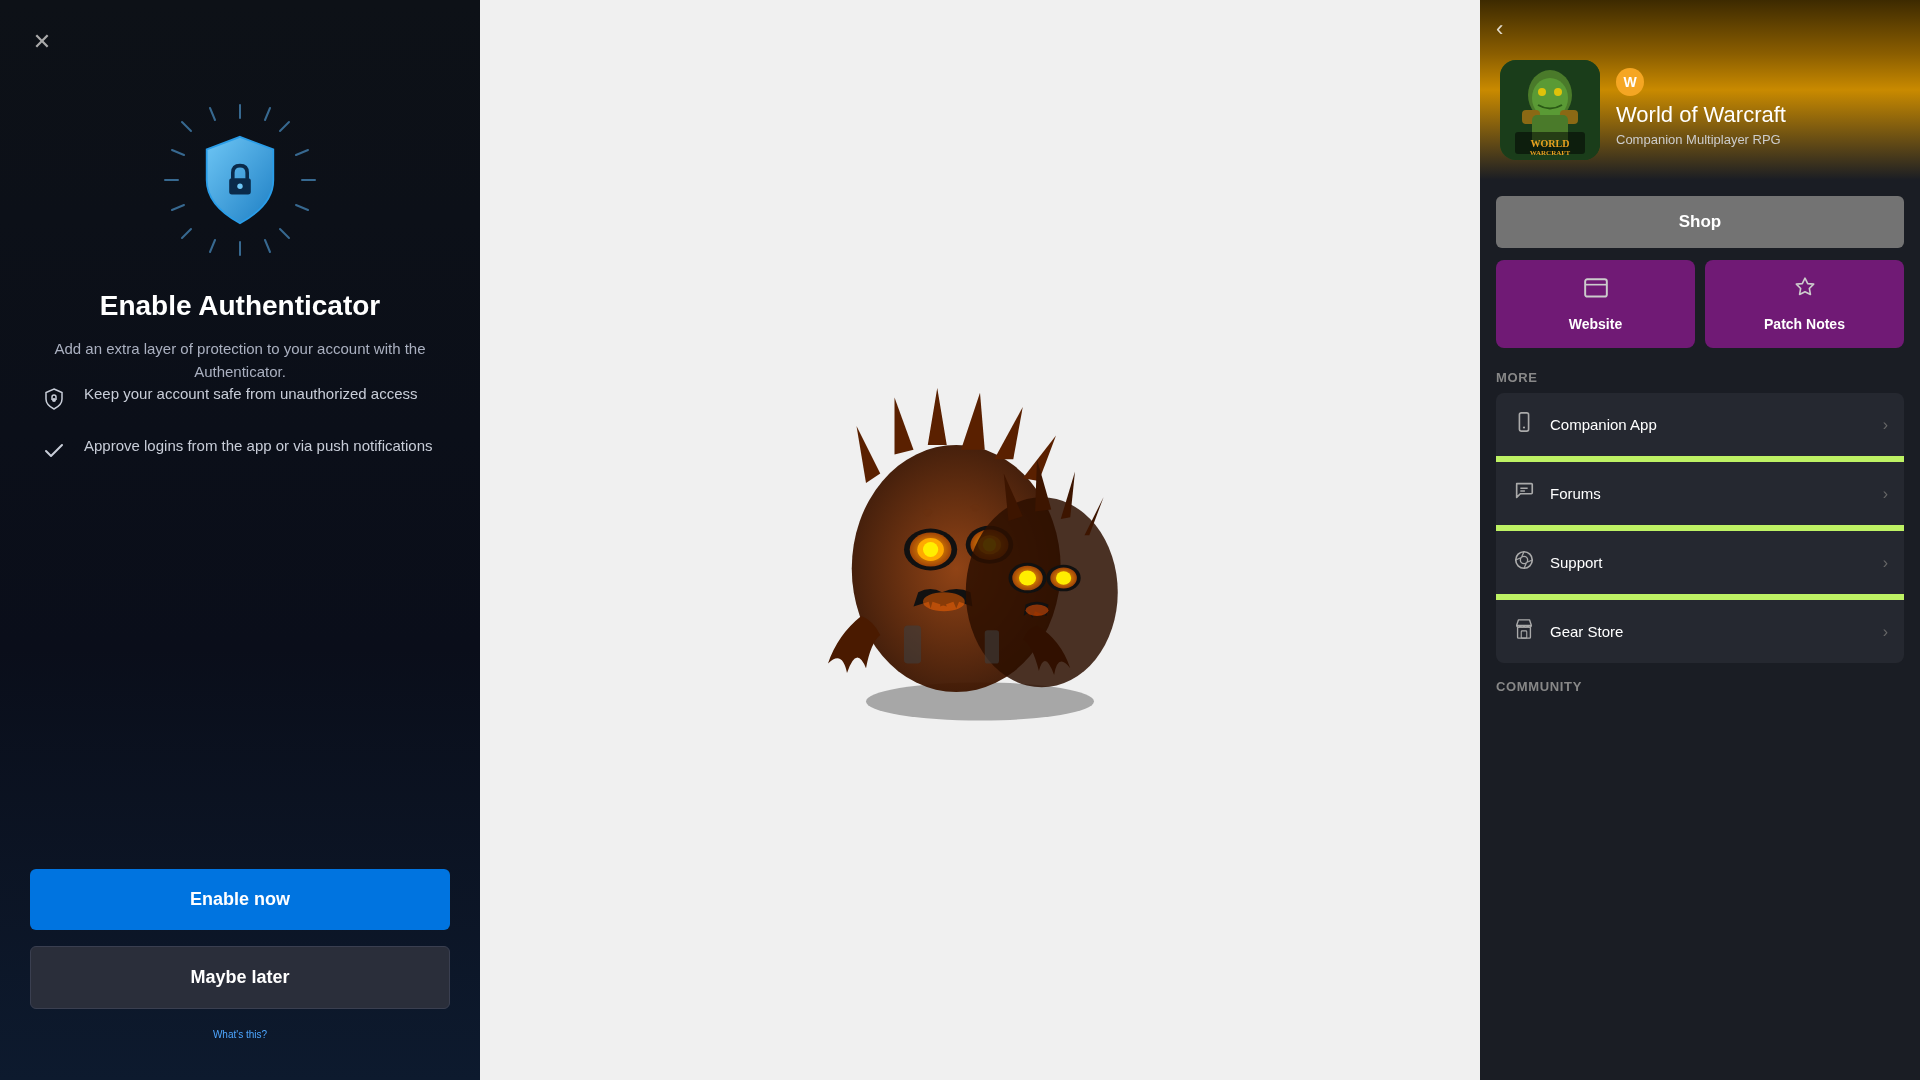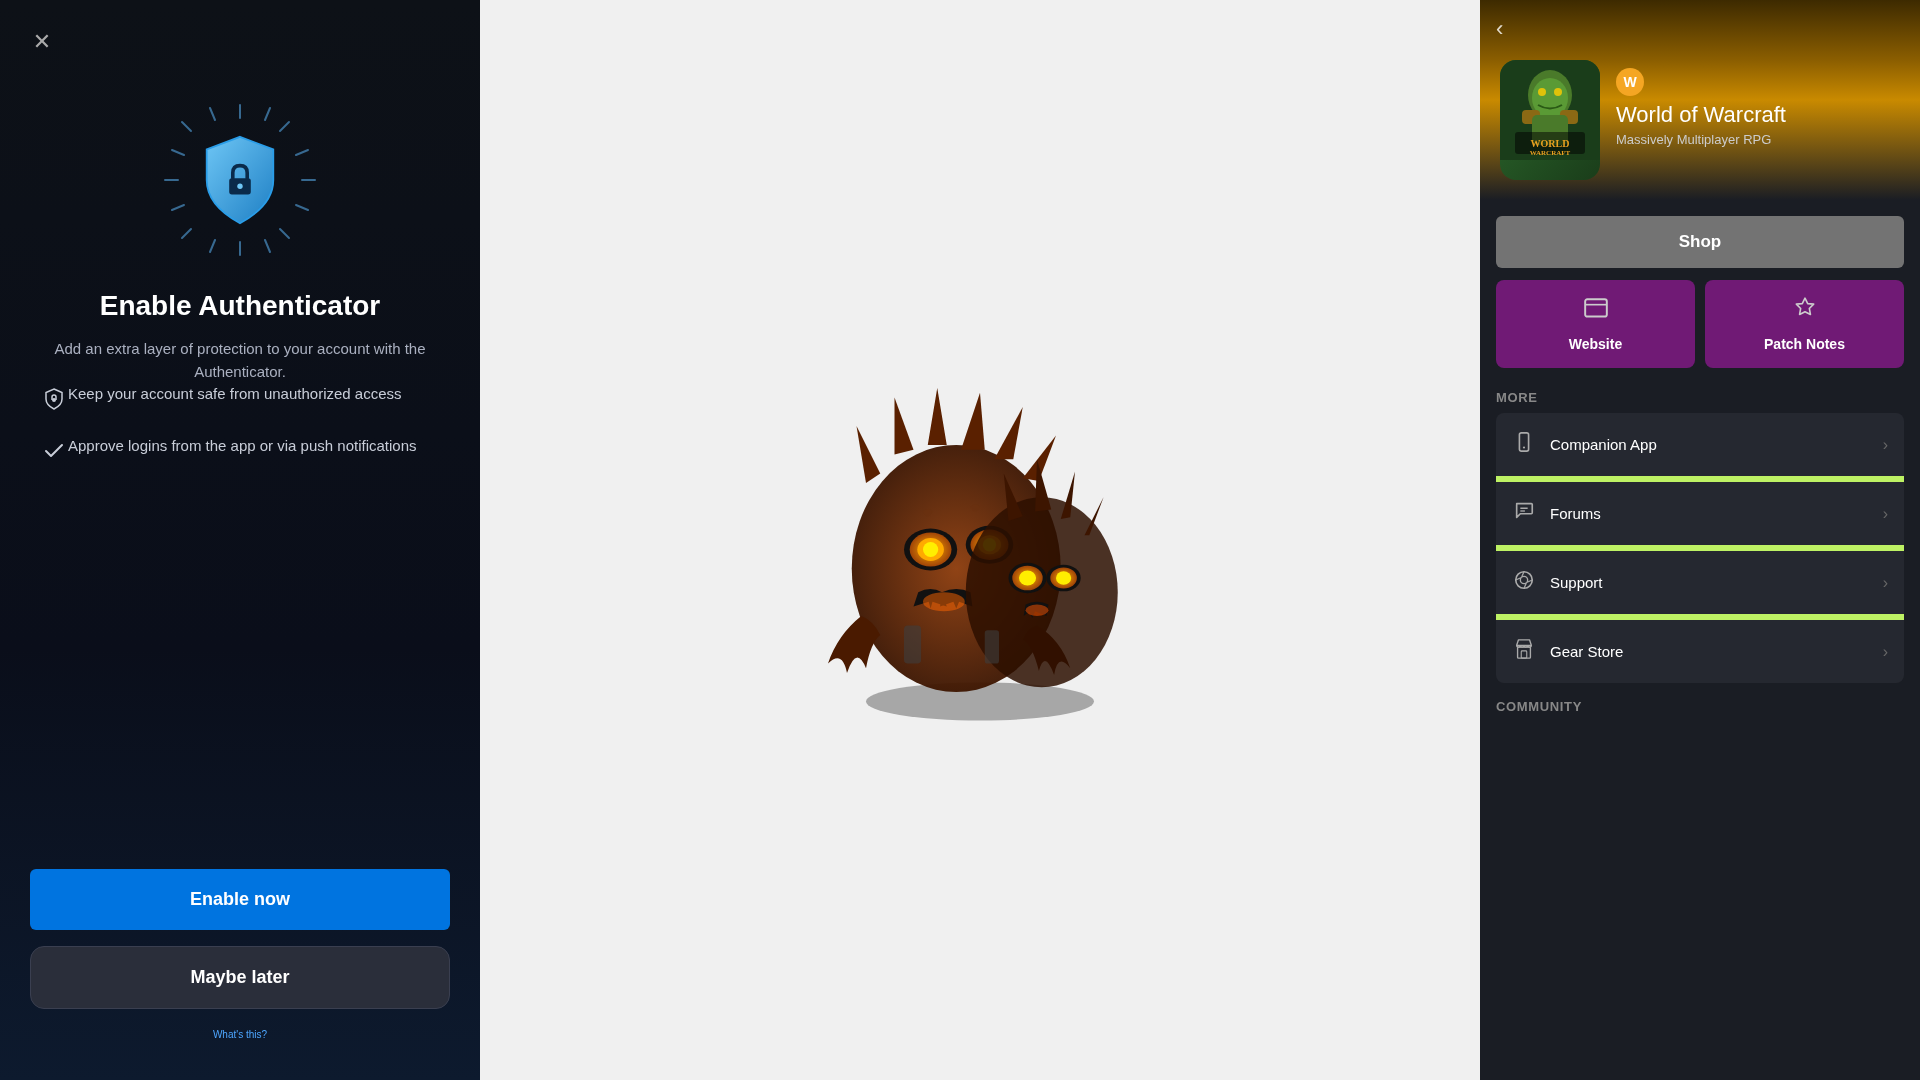--- a/index.html
+++ b/index.html
@@ -84,20 +84,21 @@
       display: flex;
       flex-direction: column;
       gap: 22px;
       margin-bottom: auto;
       padding: 0 10px;
     }
 
     .feature-item {
       display: flex;
       align-items: flex-start;
+      gap: 16px;
       color: #c8cdd8;
       font-size: 15px;
       line-height: 1.4;
     }
 
     .feature-icon {
       width: 28px;
       height: 28px;
       min-width: 28px;
       display: flex;
@@ -122,21 +123,21 @@
     }
 
     .btn-later {
       width: 100%;
       padding: 20px;
       background: #2a2e3a;
       color: #fff;
       font-size: 18px;
       font-weight: 600;
       border: 1px solid #3a3f50;
-      border-radius: 14px;
+      border-radius: 6px;
       cursor: pointer;
       margin-bottom: 20px;
     }
 
     .whats-this {
       color: #4da6ff;
       font-size: 10px;
       cursor: pointer;
       text-decoration: none;
     }
@@ -188,21 +189,21 @@
 
     .game-info {
       display: flex;
       align-items: flex-start;
       gap: 16px;
       margin-top: 10px;
     }
 
     .game-thumbnail {
       width: 100px;
-      height: 120px;
+      height: 100px;
       border-radius: 16px;
       overflow: hidden;
       position: relative;
       background: linear-gradient(135deg, #2d6b2d, #1a3d1a);
       flex-shrink: 0;
     }
 
     .game-meta {
       display: flex;
       flex-direction: column;
@@ -517,21 +518,21 @@
           <text x="50" y="87" text-anchor="middle" fill="#e8a020" font-size="10" font-weight="900" font-family="serif">WORLD</text>
           <text x="50" y="95" text-anchor="middle" fill="#e8a020" font-size="7" font-weight="700" font-family="serif">WARCRAFT</text>
         </svg>
       </div>
 
       <div class="game-meta">
         <div class="battle-net-badge">
           <span>W</span>
         </div>
         <div class="game-title">World of Warcraft</div>
-        <div class="game-genre">Massively Multiplayer RPG</div>
+        <div class="game-genre">Companion Multiplayer RPG</div>
       </div>
     </div>
   </div>
 
   <div class="shop-section">
     <button class="btn-shop">Shop</button>
   </div>
 
   <div class="quick-links">
     <button class="quick-link-btn">

